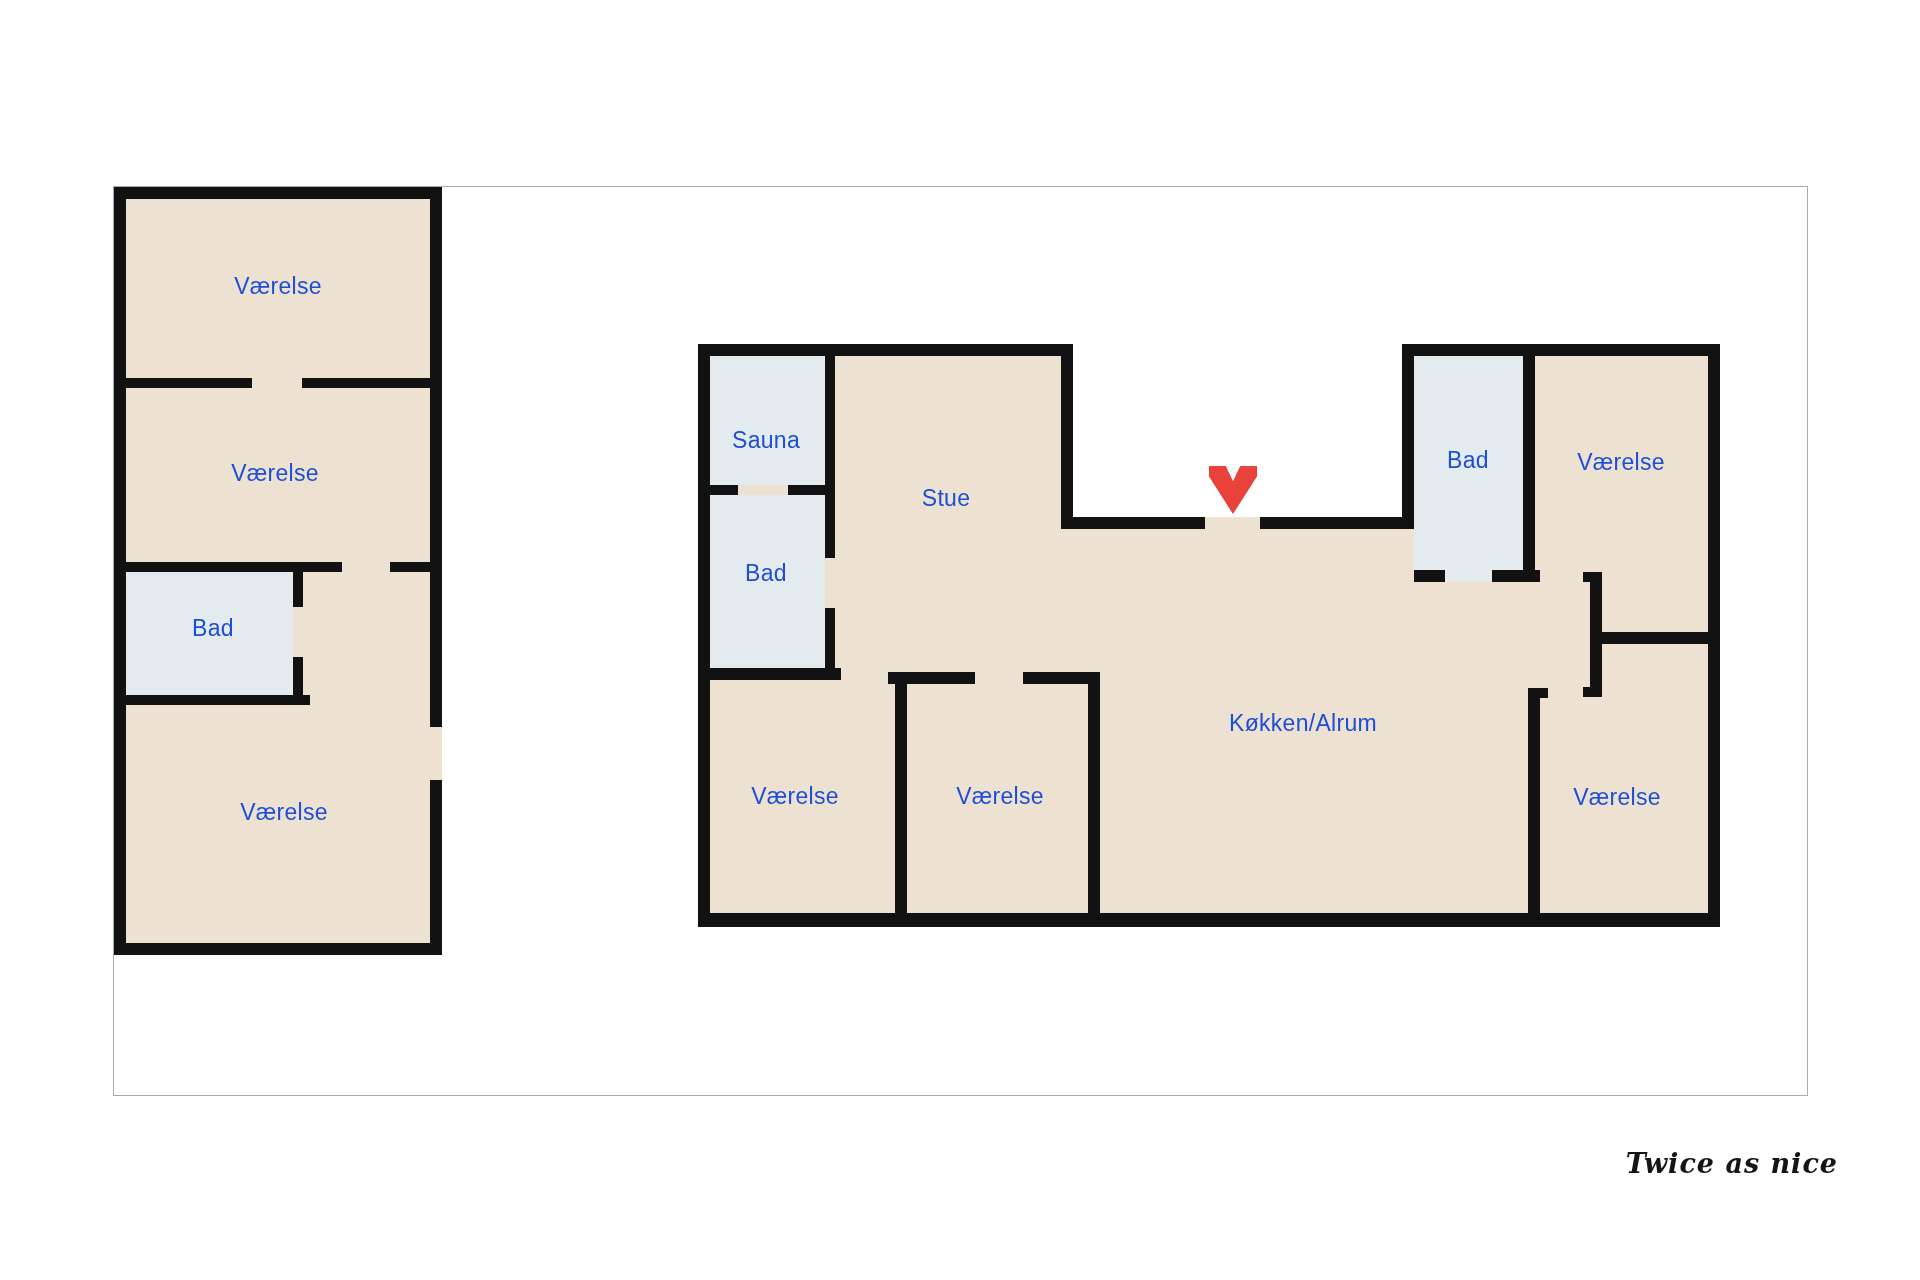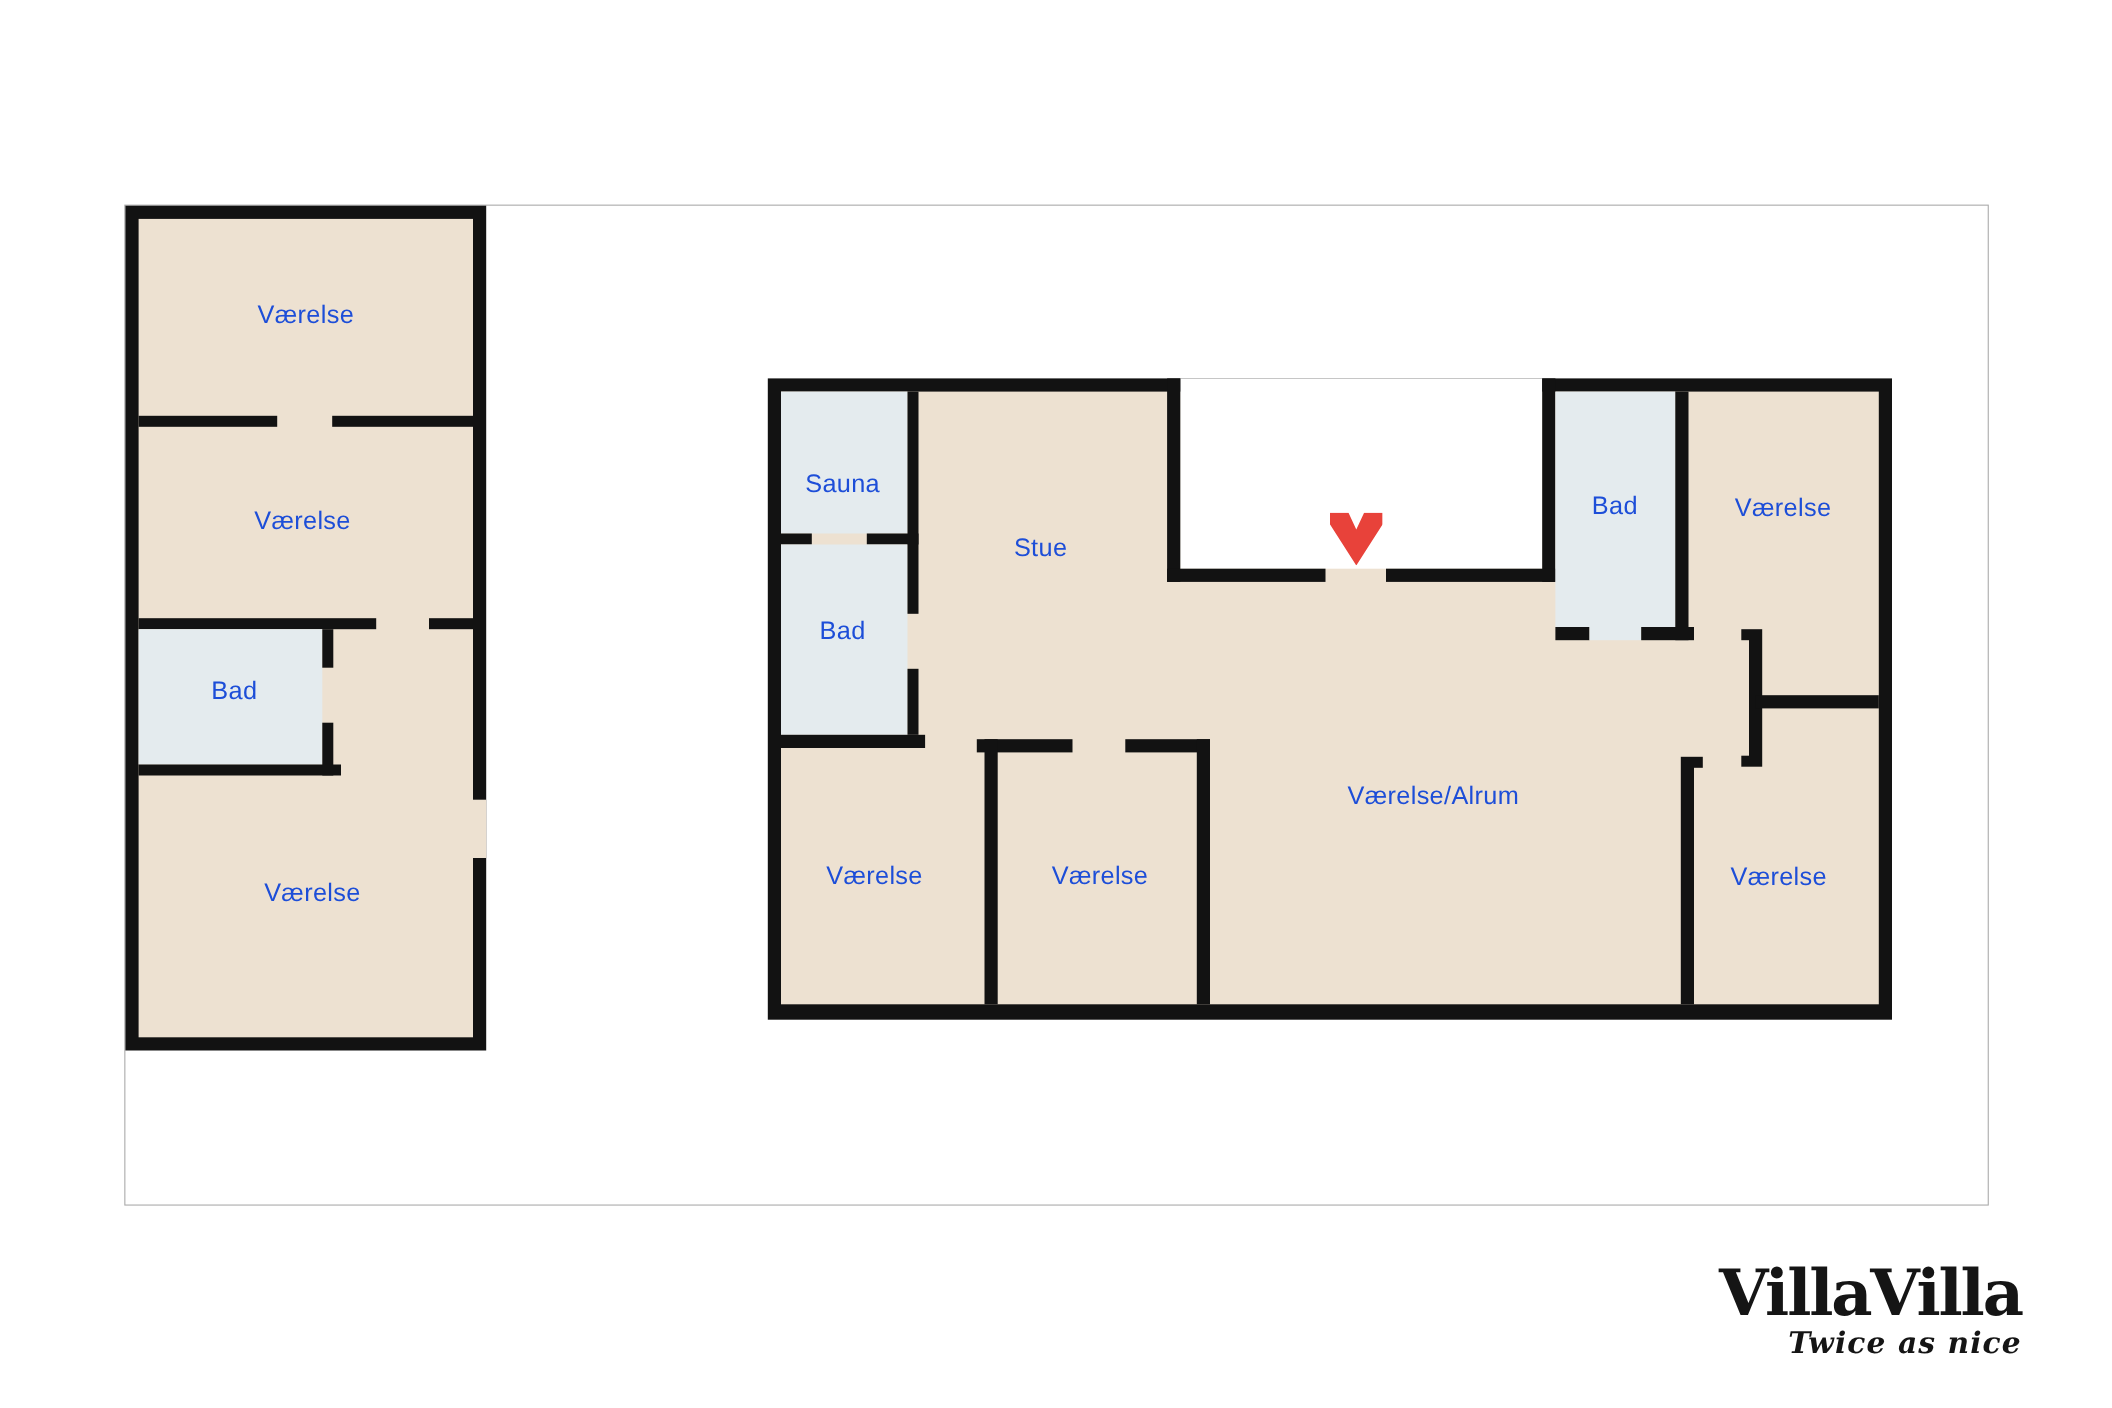--- a/index.html
+++ b/index.html
@@ -92,25 +92,24 @@
     <div class="abs wallbg" style="left:1528px;top:688px;width:12px;height:225px;"></div>
     <div class="abs wallbg" style="left:1540px;top:688px;width:8px;height:10px;"></div>
 
     <div class="room-label" style="left:766px;top:440px;">Sauna</div>
     <div class="room-label" style="left:766px;top:573px;">Bad</div>
     <div class="room-label" style="left:946px;top:498px;">Stue</div>
     <div class="room-label" style="left:1468px;top:460px;">Bad</div>
     <div class="room-label" style="left:1621px;top:462px;">Værelse</div>
     <div class="room-label" style="left:795px;top:796px;">Værelse</div>
     <div class="room-label" style="left:1000px;top:796px;">Værelse</div>
-    <div class="room-label" style="left:1303px;top:723px;">Værelse/Alrum</div>
+    <div class="room-label" style="left:1303px;top:723px;">Køkken/Alrum</div>
     <div class="room-label" style="left:1617px;top:797px;">Værelse</div>
   </div>
 
   <div class="arrow"></div>
 
 
   <div class="logo">
-    <div class="logo-title">VillaVilla</div>
     <div class="logo-tagline">Twice as nice</div>
   </div>
 
 </div>
 
 </body></html>

